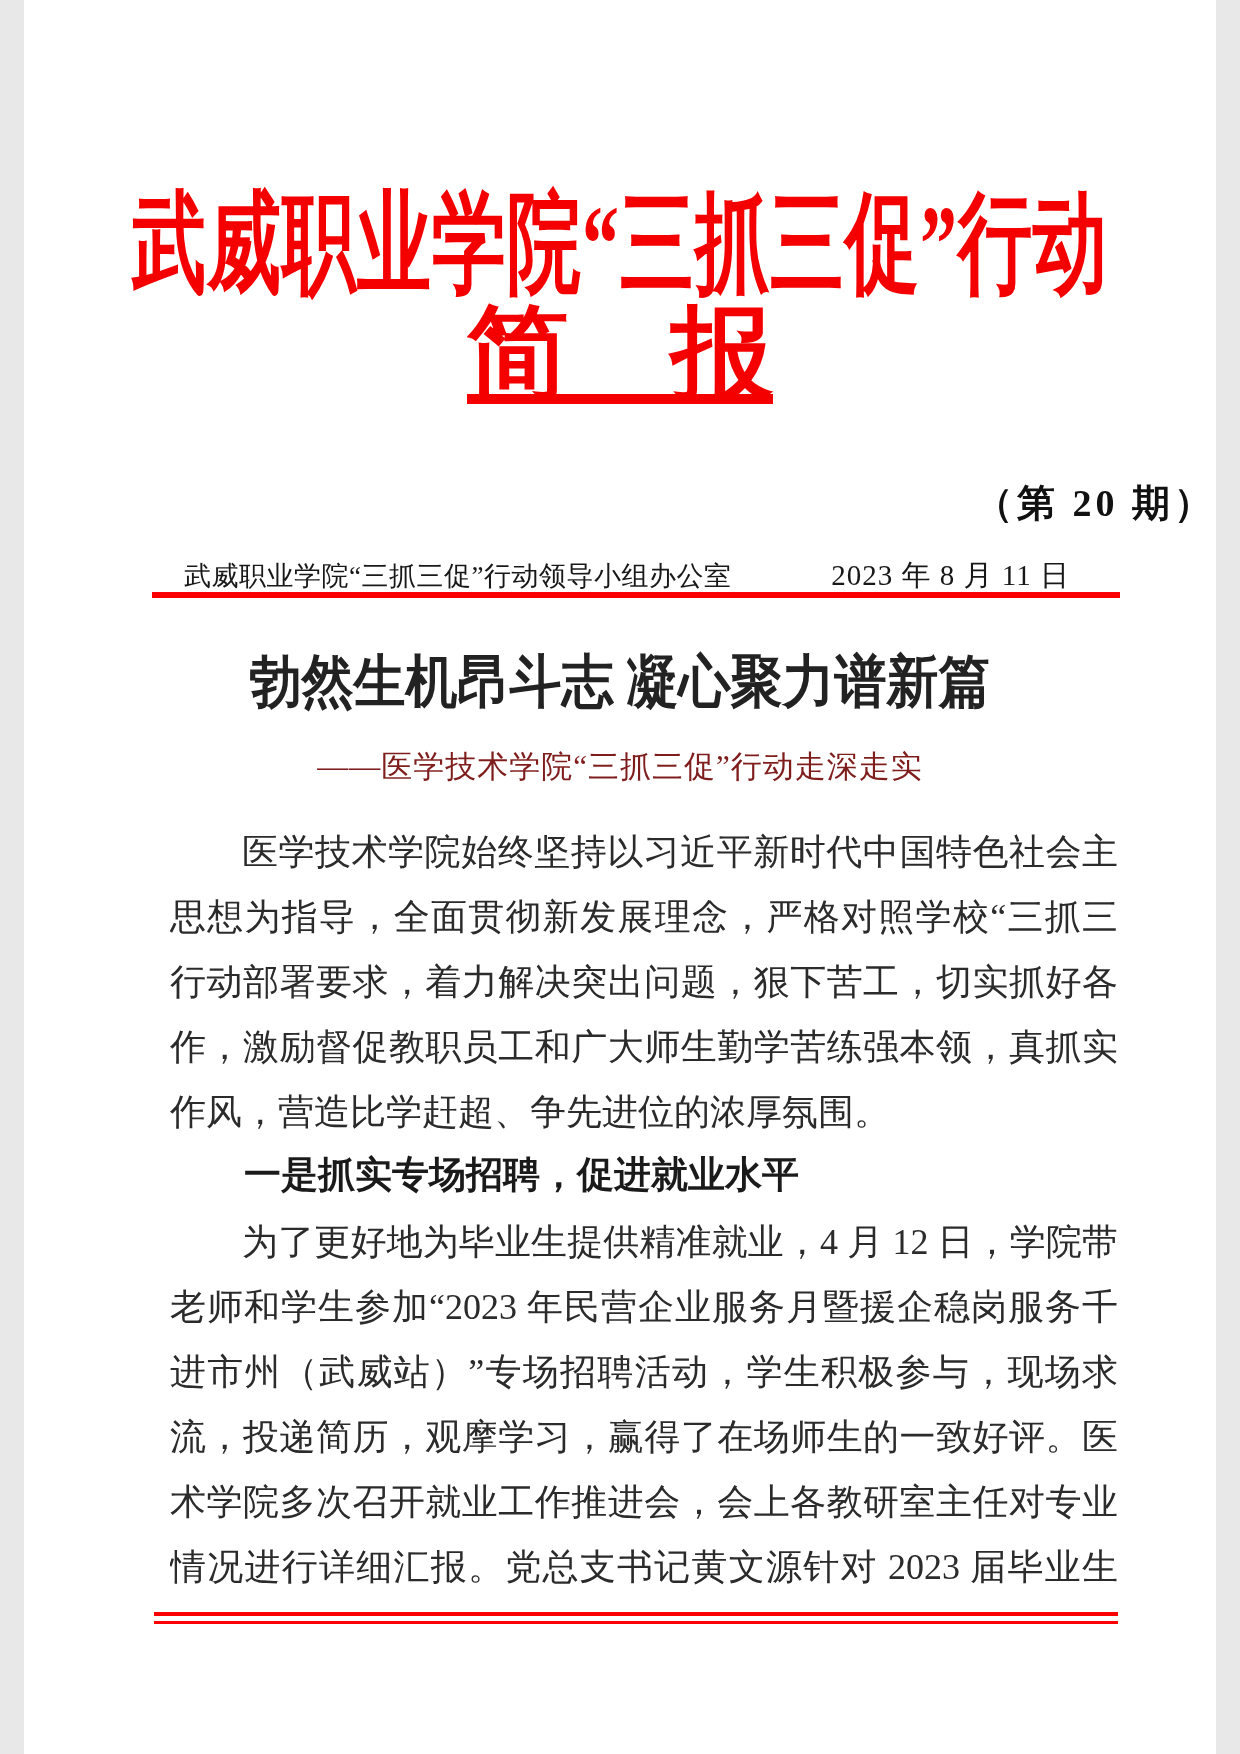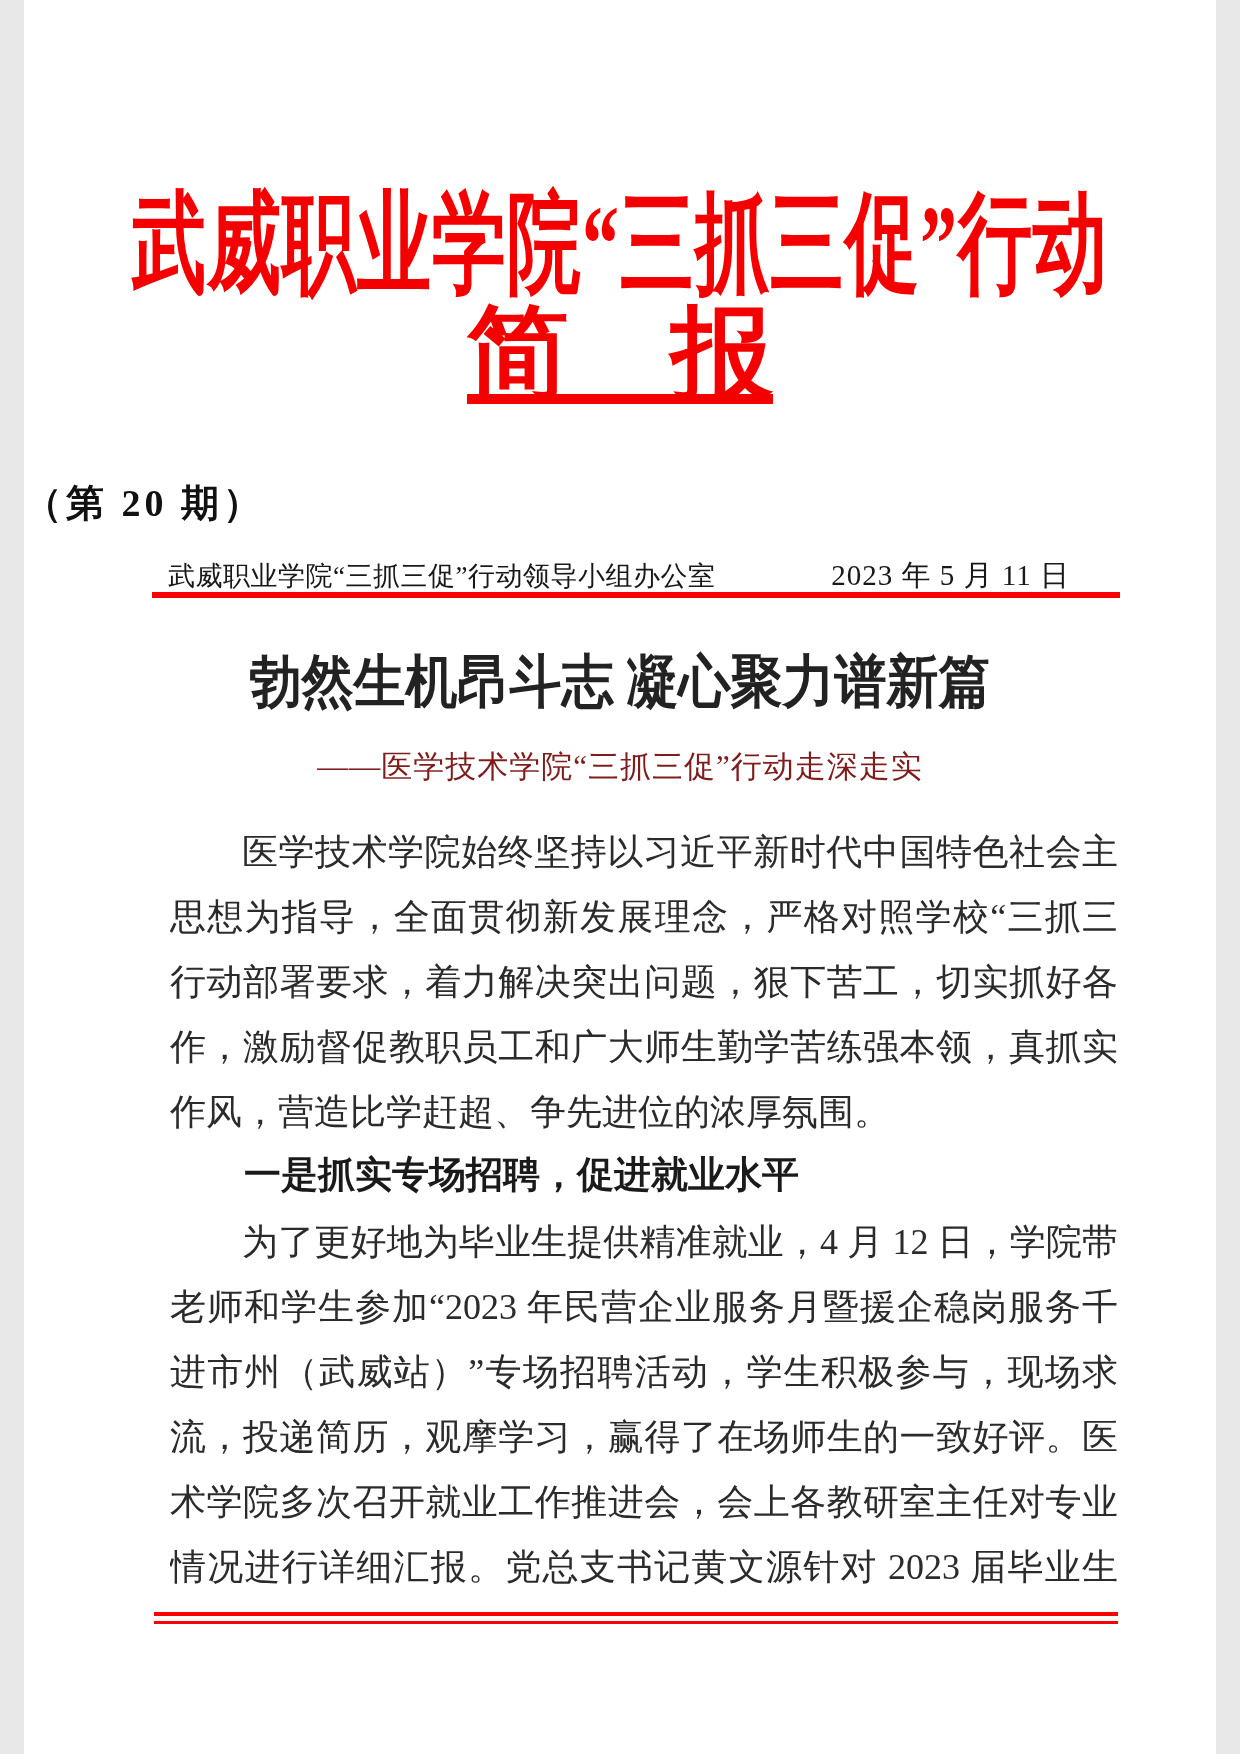--- a/index.html
+++ b/index.html
@@ -34,30 +34,30 @@
     font-size: 102px;
     font-weight: bold;
     color: #f40000;
     line-height: 1.1;
     white-space: nowrap;
     text-decoration: underline;
   }
   .issue-line {
     position: absolute;
     top: 478px; left: 0; width: 100%;
-    text-align: left;
+    text-align: right;
     font-size: 38px;
     font-weight: 600;
     color: #111;
     letter-spacing: 4px;
     white-space: nowrap;
   }
   .office-row {
     position: absolute;
-    top: 556px; left: 144px; right: 146px;
+    top: 556px; left: 160px; right: 146px;
     display: flex;
     justify-content: space-between;
     align-items: baseline;
     white-space: nowrap;
   }
   .office-name { font-size: 27px; color: #181818; letter-spacing: 0.5px; }
   .issue-date  { font-size: 29px; color: #181818; letter-spacing: 1px; }
   .rule-top {
     position: absolute;
     top: 592px; left: 128px; width: 968px; height: 6px;
@@ -125,21 +125,21 @@
 <div class="page">
 
   <div class="doc-title">武威职业学院“三抓三促”行动</div>
 
   <div class="brief-word">简　报</div>
 
   <div class="issue-line">（第 20 期）</div>
 
   <div class="office-row">
     <span class="office-name">武威职业学院“三抓三促”行动领导小组办公室</span>
-    <span class="issue-date">2023 年 5 月 11 日</span>
+    <span class="issue-date">2023 年 8 月 11 日</span>
   </div>
 
   <div class="rule-top"></div>
 
   <div class="art-title">勃然生机昂斗志 凝心聚力谱新篇</div>
 
   <div class="art-subtitle">——医学技术学院“三抓三促”行动走深走实</div>
 
   <div class="body-block">
     <div class="bline j indent">医学技术学院始终坚持以习近平新时代中国特色社会主义</div>

